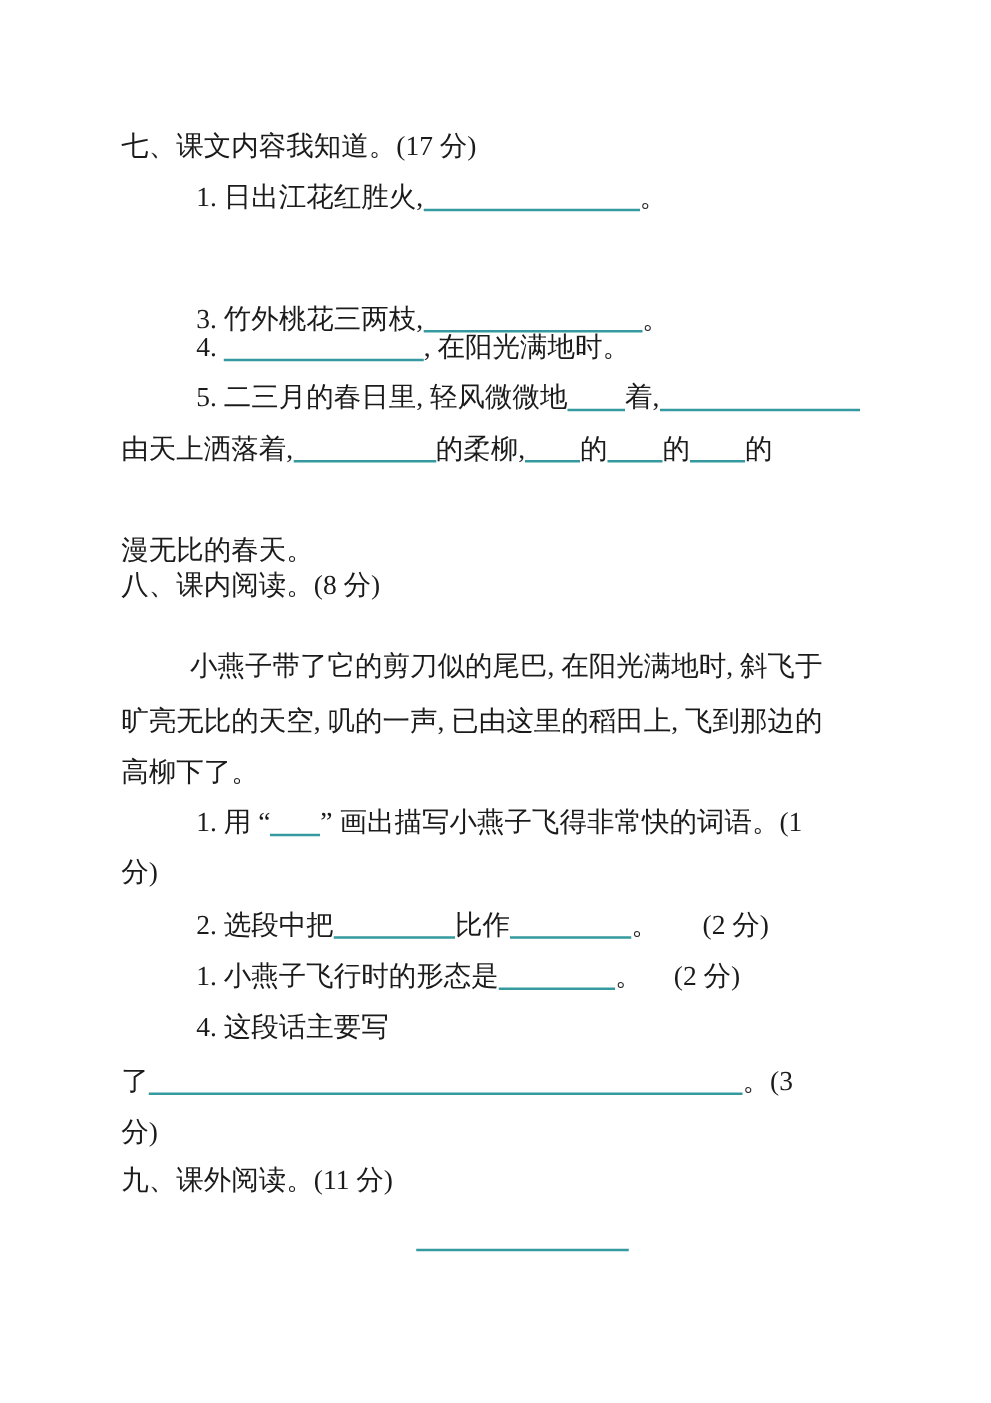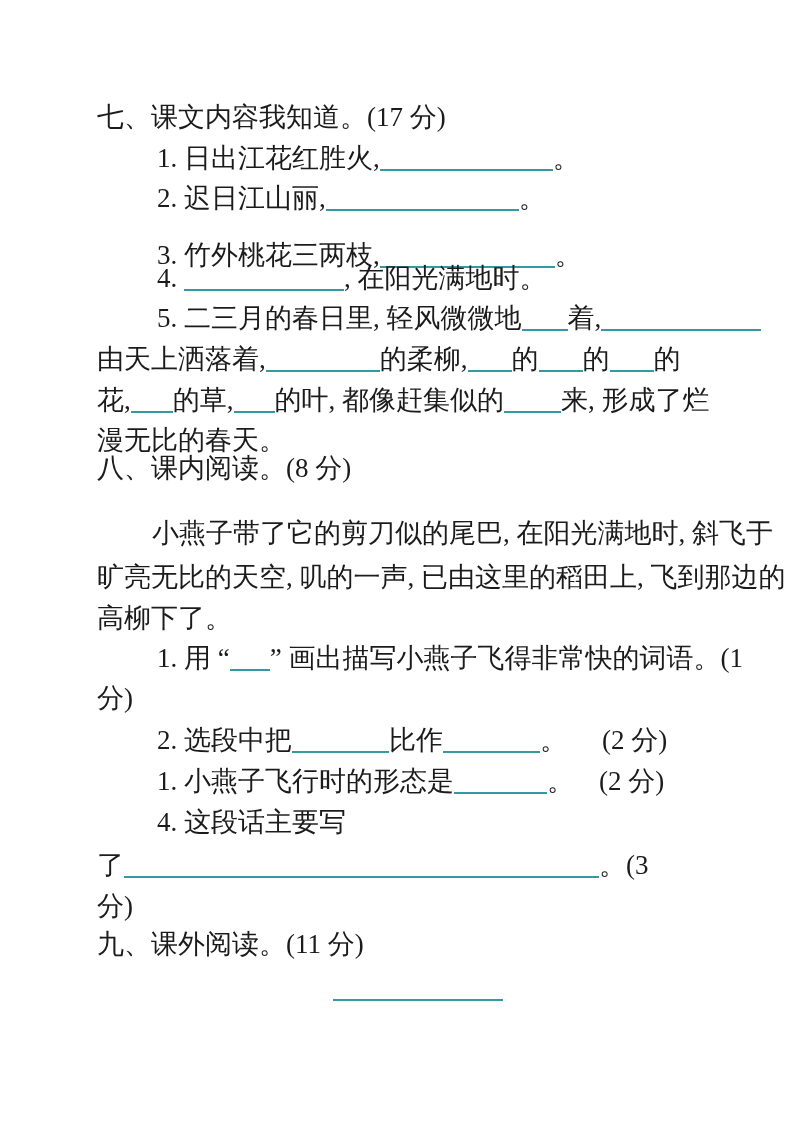--- a/index.html
+++ b/index.html
@@ -5,21 +5,21 @@
   :root { --ul: #359aa0; --ink: #1b1b1b; }
   * { margin: 0; padding: 0; box-sizing: border-box; }
   html, body { background: #ffffff; }
   .page {
     position: relative;
     width: 793px;
     height: 1122px;
     background: #ffffff;
     overflow: hidden;
     font-family: "Liberation Serif", "DejaVu Serif", serif;
-    font-size: 27px;
+    font-size: 22px;
     color: var(--ink);
   }
   .doc { position: absolute; left: 97px; top: 0; width: 600px; height: 100%; }
   .line {
     position: absolute;
     left: 0;
     height: 40px;
     line-height: 40px;
     white-space: nowrap;
   }
@@ -46,43 +46,37 @@
   <div class="doc">
 
     <div class="line" style="top:97px">
       <span>七、课文内容我知道。(17 分)</span>
     </div>
 
     <div class="line ind60" style="top:138px">
       <span>1. 日出江花红胜火,</span><span class="blank" style="width:173px"></span><span>。</span>
     </div>
 
-    <div class="line ind60" style="top:178px">
-      <span>2. 迟日江山丽,</span><span class="blank" style="width:193px"></span><span>。</span>
-    </div>
 
     <div class="line ind60" style="top:235px">
       <span>3. 竹外桃花三两枝,</span><span class="blank" style="width:175px"></span><span>。</span>
     </div>
 
     <div class="line ind60" style="top:258px">
       <span>4. </span><span class="blank" style="width:160px"></span><span>, 在阳光满地时。</span>
     </div>
 
     <div class="line ind60" style="top:298px">
       <span>5. 二三月的春日里, 轻风微微地</span><span class="blank" style="width:46px"></span><span>着,</span><span class="blank" style="width:160px"></span>
     </div>
 
     <div class="line" style="top:339px">
       <span>由天上洒落着,</span><span class="blank" style="width:114px"></span><span>的柔柳,</span><span class="blank" style="width:44px"></span><span>的</span><span class="blank" style="width:44px"></span><span>的</span><span class="blank" style="width:44px"></span><span>的</span>
     </div>
 
-    <div class="line" style="top:380px">
-      <span>花,</span><span class="blank" style="width:42px"></span><span>的草,</span><span class="blank" style="width:41px"></span><span>的叶, 都像赶集似的</span><span class="blank" style="width:57px"></span><span>来, 形成了烂</span>
-    </div>
 
     <div class="line" style="top:420px">
       <span>漫无比的春天。</span>
     </div>
 
     <div class="line" style="top:448px">
       <span>八、课内阅读。(8 分)</span>
     </div>
 
     <div class="line ind55" style="top:513px">

